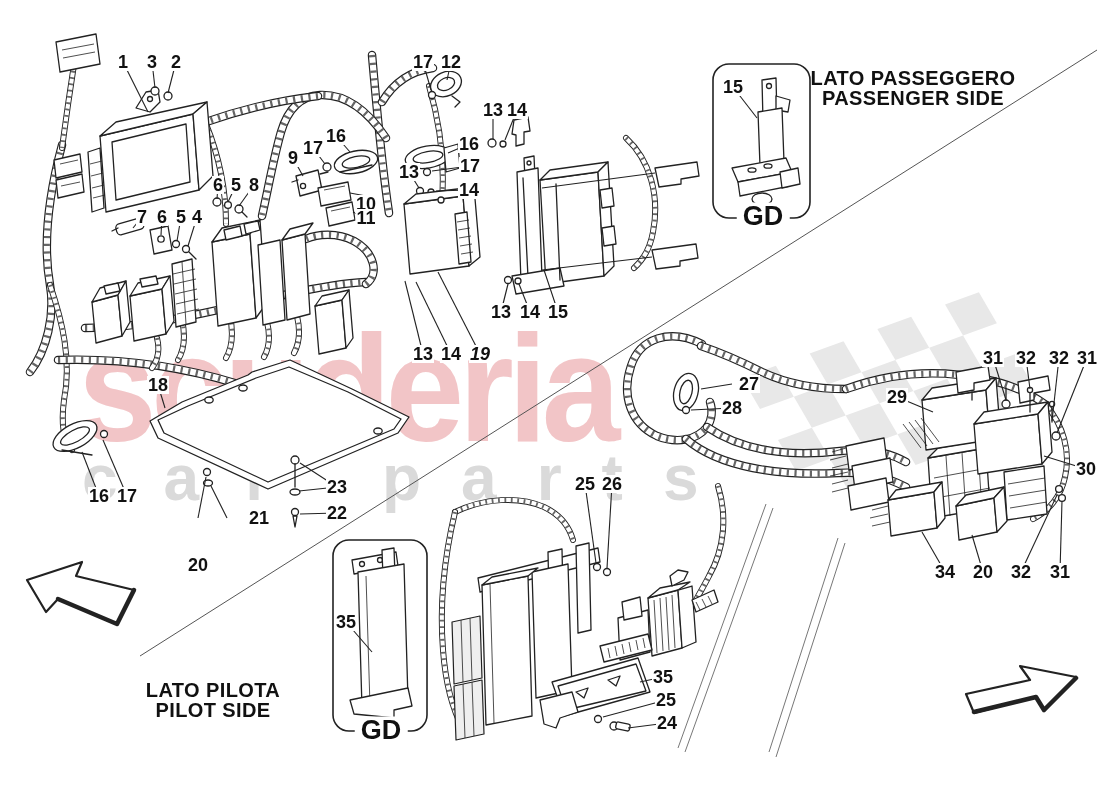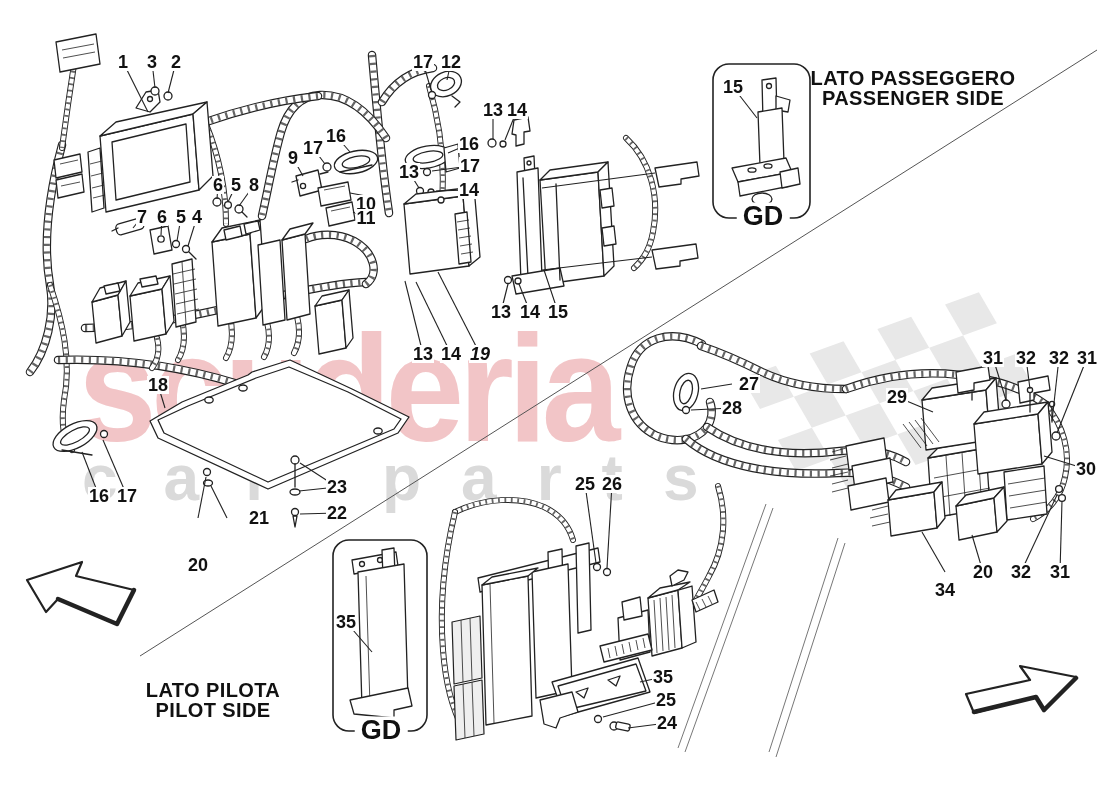--- a/index.html
+++ b/index.html
@@ -555,21 +555,21 @@
       <span class="callout" style="left: 585px; top: 484px;">25</span>
       <span class="callout" style="left: 612px; top: 484px;">26</span>
       <span class="callout" style="left: 732px; top: 384px; margin-left: 17px;">27</span>
       <span class="callout" style="left: 732px; top: 408px;">28</span>
       <span class="callout" style="left: 897px; top: 397px;">29</span>
       <span class="callout" style="left: 993px; top: 358px;">31</span>
       <span class="callout" style="left: 1026px; top: 358px;">32</span>
       <span class="callout" style="left: 1059px; top: 358px;">32</span>
       <span class="callout" style="left: 1087px; top: 358px;">31</span>
       <span class="callout" style="left: 1086px; top: 469px;">30</span>
-      <span class="callout" style="left: 945px; top: 590px;">34</span>
+      <span class="callout" style="left: 945px; top: 572px;">34</span>
       <span class="callout" style="left: 983px; top: 572px;">20</span>
       <span class="callout" style="left: 1021px; top: 572px;">32</span>
       <span class="callout" style="left: 1060px; top: 572px;">31</span>
       <span class="callout" style="left: 346px; top: 622px;">35</span>
       <span class="callout" style="left: 663px; top: 677px;">35</span>
       <span class="callout" style="left: 666px; top: 700px;">25</span>
       <span class="callout" style="left: 667px; top: 723px;">24</span>
     </div>
 
   <div class="sidelabel" style="left:913px;top:78px">LATO PASSEGGERO</div>

